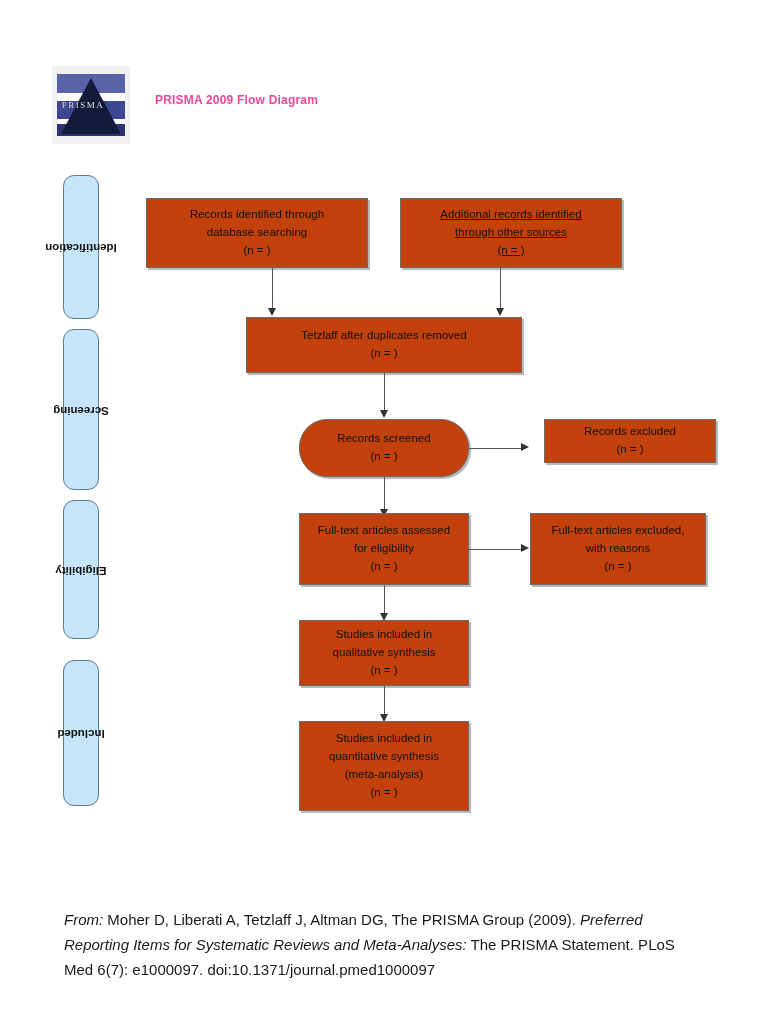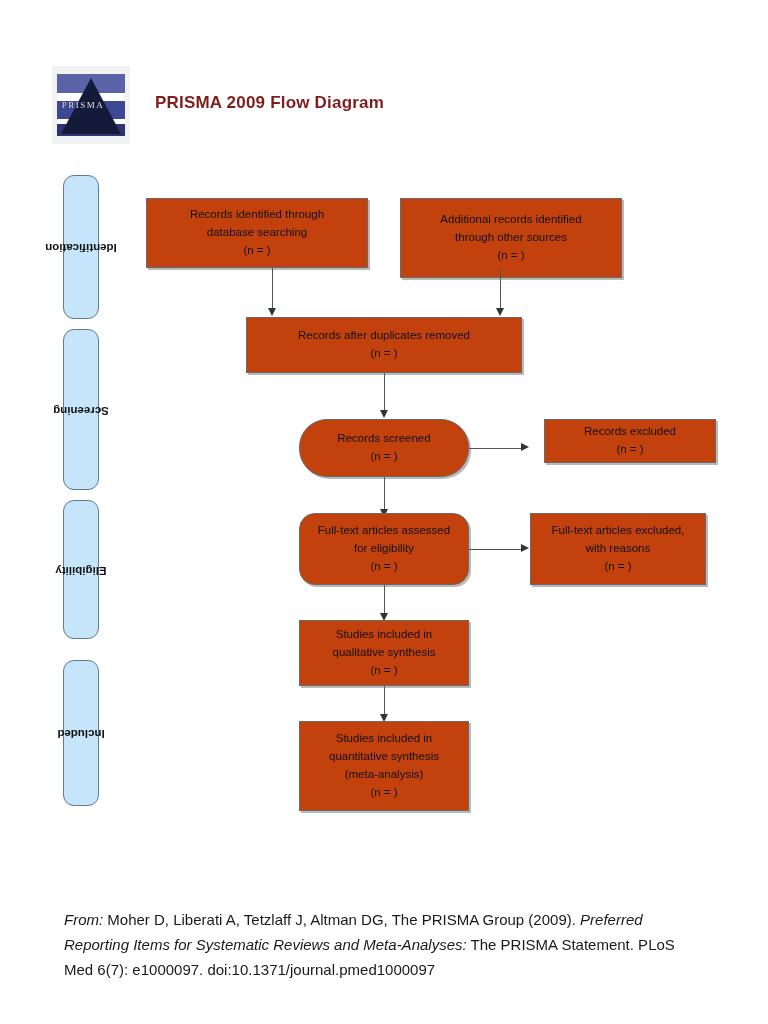--- a/index.html
+++ b/index.html
@@ -38,22 +38,22 @@
   .logo-word{
     position:absolute;left:0;top:26px;width:52px;
     text-align:center;
     font-family:"Liberation Serif", serif;
     font-size:9px;letter-spacing:1.5px;
     color:#e8e8ee;
     text-shadow:0 0 1px #000;
   }
   .title{
     position:absolute;left:155px;top:93px;
-    font-size:17px;font-weight:bold;letter-spacing:.2px;
-    color:#7f1d1d;
+    font-size:12px;font-weight:bold;letter-spacing:.2px;
+    color:#ec4899;
   }
 
   
   .pill{
     position:absolute;left:63px;width:36px;
     background:#c7e5fa;
     border:1px solid #5a7c94;
     border-radius:11px;
     box-sizing:border-box;
   }
@@ -141,54 +141,54 @@
   </div>
   <div class="pill" style="top:660px;height:146px;">
     <div class="pill-label">Included</div>
   </div>
 
   <div class="box" style="left:146px;top:198px;width:222px;height:70px;">
     <div class="box-text">Records identified through
 database searching
 (n =   )</div>
   </div>
-  <div class="box" style="left:400px;top:198px;width:222px;height:80px;">
+  <div class="box" style="left:400px;top:198px;width:222px;height:70px;text-decoration:underline;">
     <div class="box-text">Additional records identified
 through other sources
 (n =   )</div>
   </div>
 
   <div class="vline" style="left:272px;top:268px;height:42px;"></div>
   <div class="arrow-down" style="left:268px;top:308px;"></div>
   <div class="vline" style="left:500px;top:268px;height:42px;"></div>
   <div class="arrow-down" style="left:496px;top:308px;"></div>
 
   <div class="box" style="left:246px;top:317px;width:276px;height:56px;">
-    <div class="box-text">Records after duplicates removed
+    <div class="box-text">Tetzlaff after duplicates removed
 (n =   )</div>
   </div>
 
   <div class="vline" style="left:384px;top:373px;height:38px;"></div>
   <div class="arrow-down" style="left:380px;top:410px;"></div>
 
   <div class="box" style="left:299px;top:419px;width:170px;height:58px;border-radius:28px;">
     <div class="box-text">Records screened
 (n =   )</div>
   </div>
   <div class="box" style="left:544px;top:419px;width:172px;height:44px;">
     <div class="box-text">Records excluded
 (n =   )</div>
   </div>
   <div class="hline" style="left:469px;top:448px;width:53px;"></div>
   <div class="arrow-right" style="left:521px;top:443px;"></div>
 
   <div class="vline" style="left:384px;top:477px;height:33px;"></div>
   <div class="arrow-down" style="left:380px;top:509px;"></div>
 
-  <div class="box" style="left:299px;top:513px;width:170px;height:72px;border-radius:16px;">
+  <div class="box" style="left:299px;top:513px;width:170px;height:72px;">
     <div class="box-text">Full-text articles assessed
 for eligibility
 (n =   )</div>
   </div>
   <div class="box" style="left:530px;top:513px;width:176px;height:72px;">
     <div class="box-text">Full-text articles excluded,
 with reasons
 (n =   )</div>
   </div>
   <div class="hline" style="left:469px;top:549px;width:53px;"></div>

